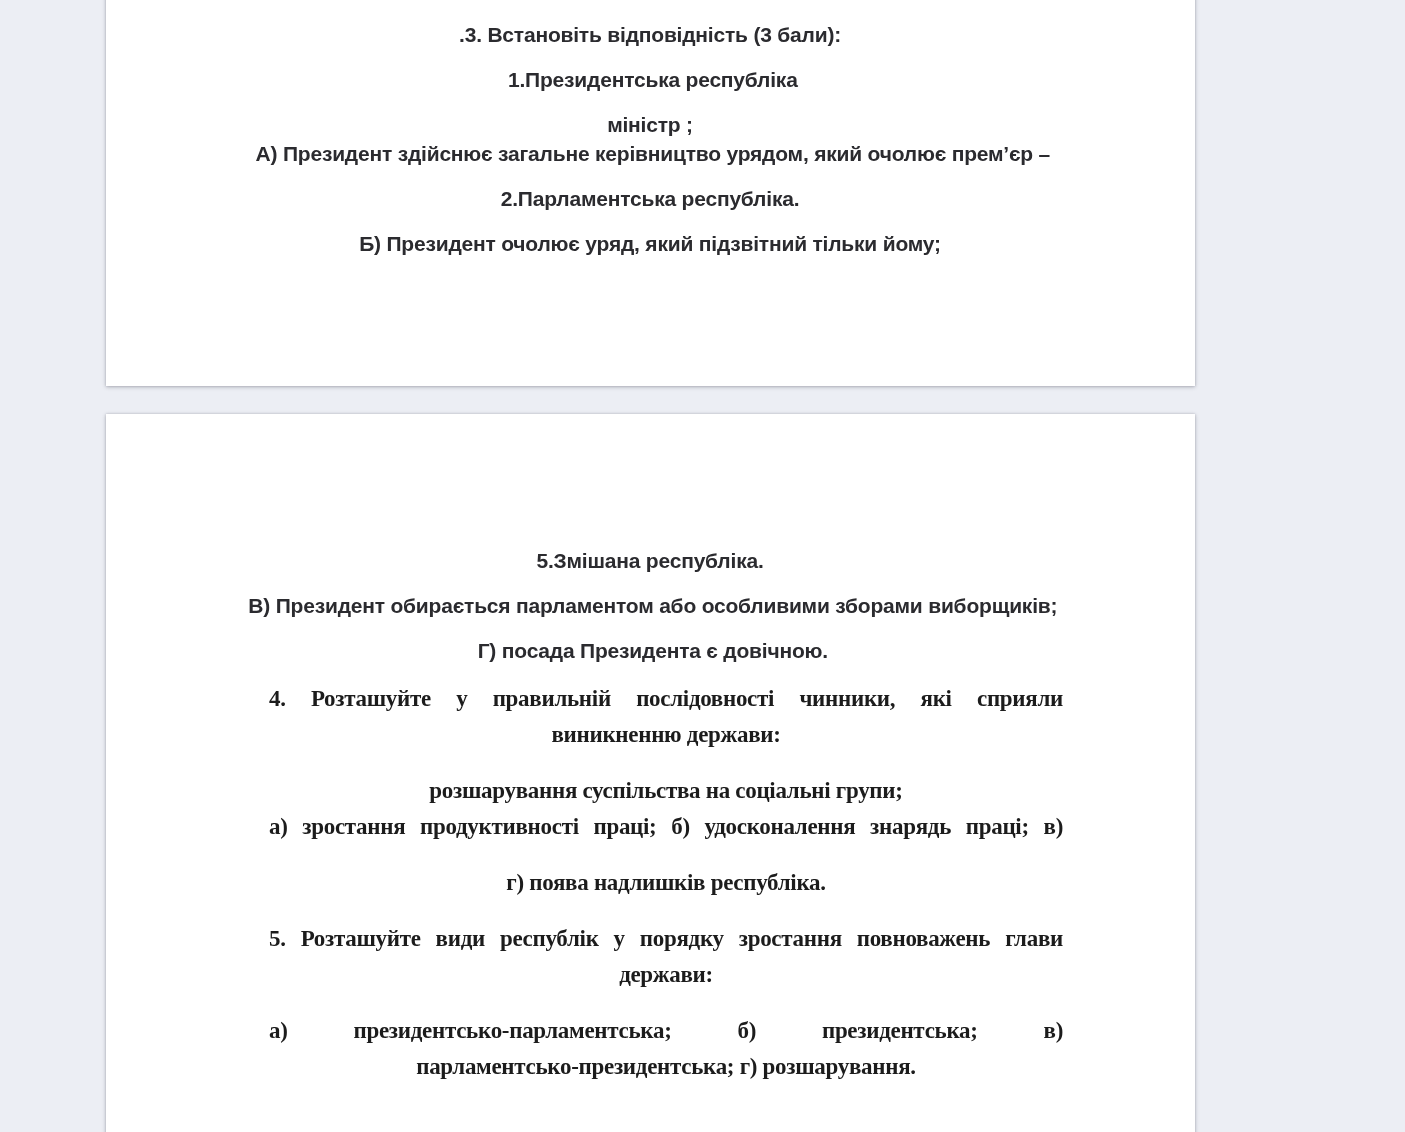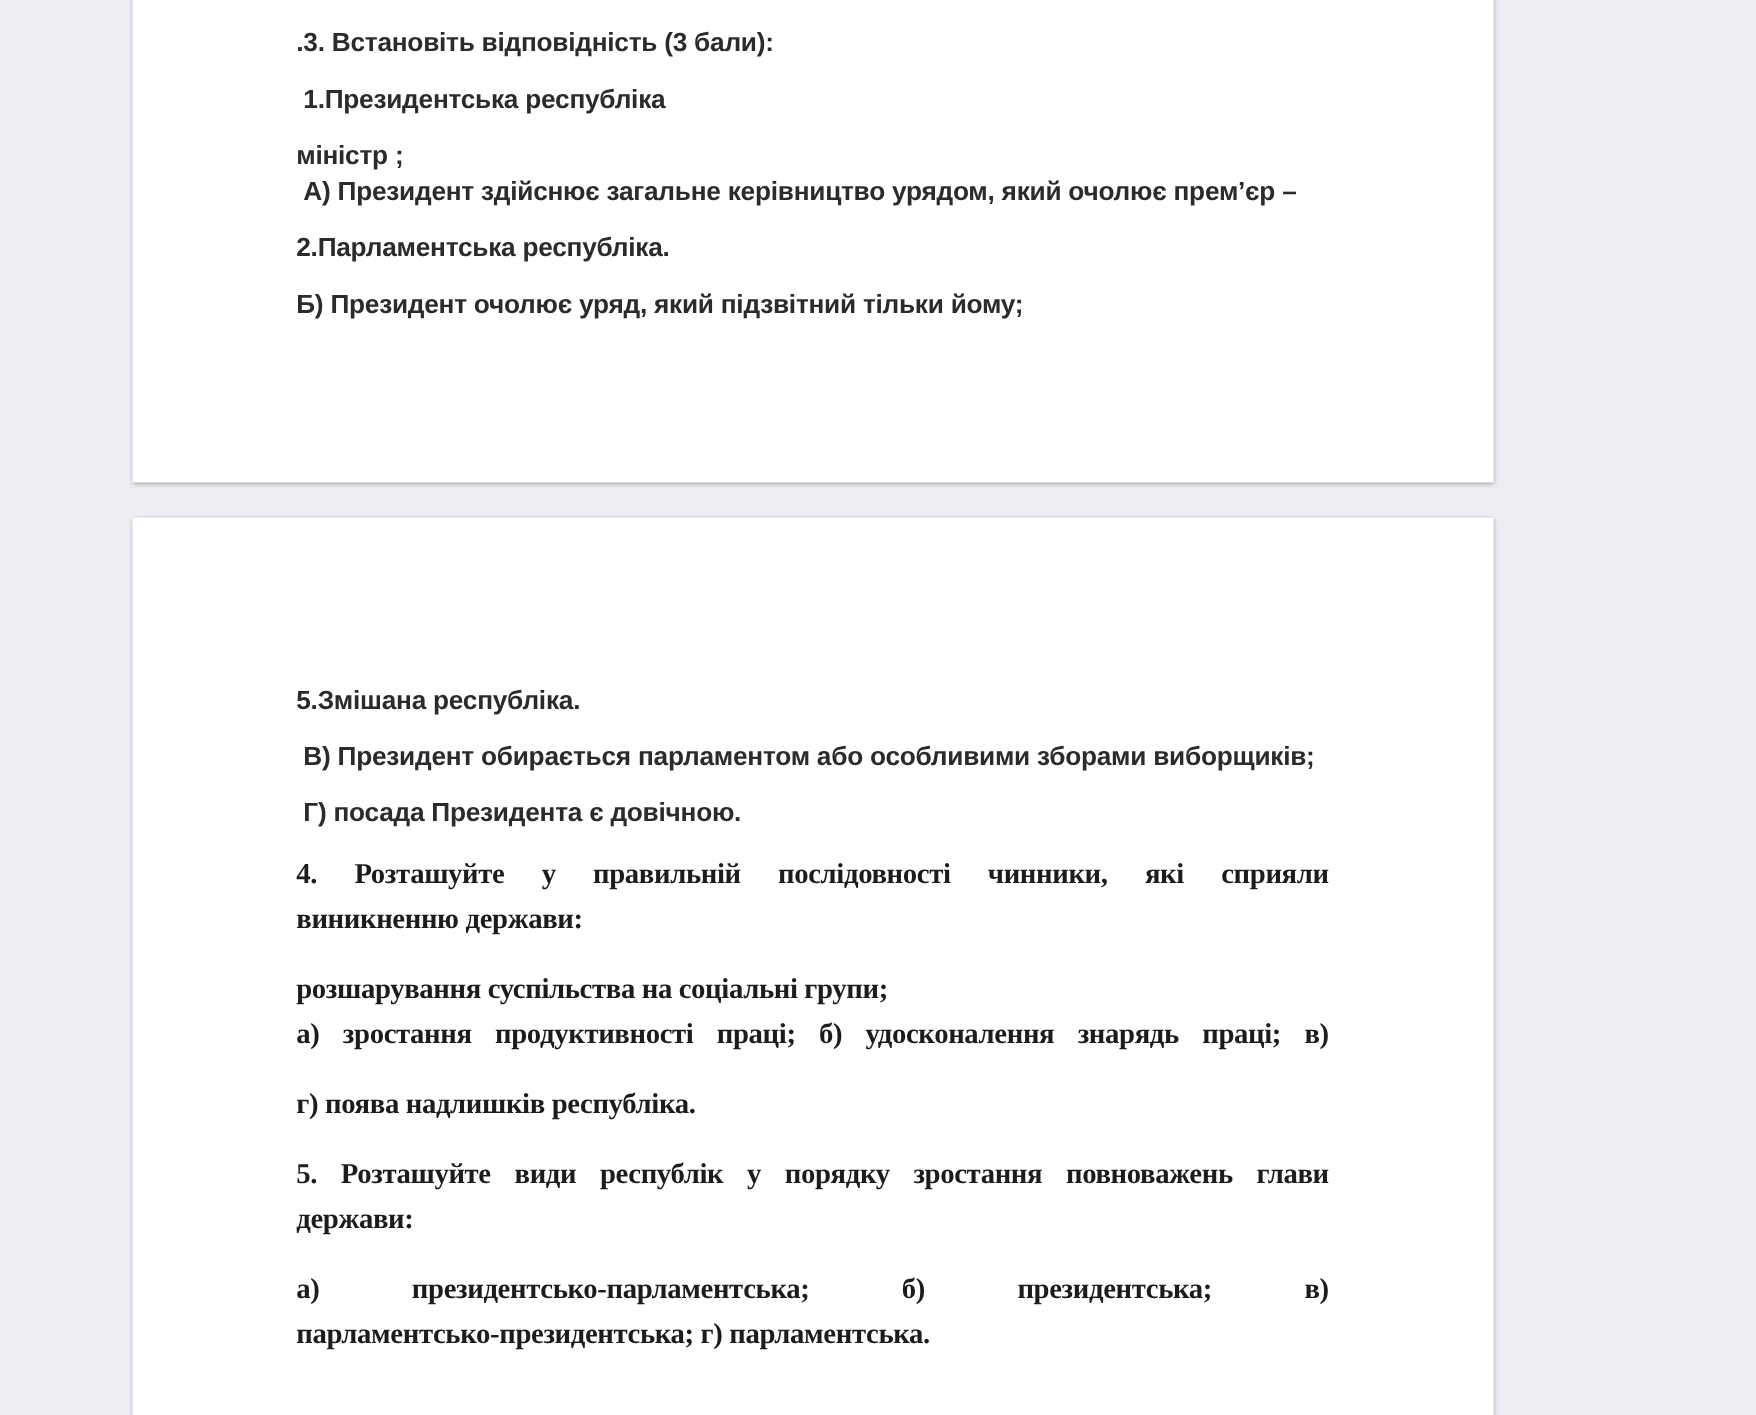--- a/index.html
+++ b/index.html
@@ -52,23 +52,25 @@
     letter-spacing: -0.2px;
     color: #2b2b2f;
   }
   .serif .line {
     font-family: "Liberation Serif", "DejaVu Serif", serif;
     font-weight: 700;
     font-size: 23px;
     line-height: 36px;
     letter-spacing: -0.3px;
     color: #1c1c1c;
+    margin-left: 32px;
   }
   .line {
     white-space: pre;
+    text-align: center;
   }
   .line.stretch {
     white-space: normal;
     text-align: justify;
     text-align-last: justify;
   }
 </style>
 </head>
 <body>
 
@@ -113,17 +115,17 @@
     </div>
     <div class="para serif para-serif">
       <div class="line">г) поява надлишків республіка.</div>
     </div>
     <div class="para serif para-serif">
       <div class="line stretch">5. Розташуйте види республік у порядку зростання повноважень глави</div>
       <div class="line">держави:</div>
     </div>
     <div class="para serif para-serif">
       <div class="line stretch">а) президентсько-парламентська; б) президентська; в)</div>
-      <div class="line">парламентсько-президентська; г) парламентська.</div>
+      <div class="line">парламентсько-президентська; г) розшарування.</div>
     </div>
   </div>
 
 </div>
 
 </body></html>

